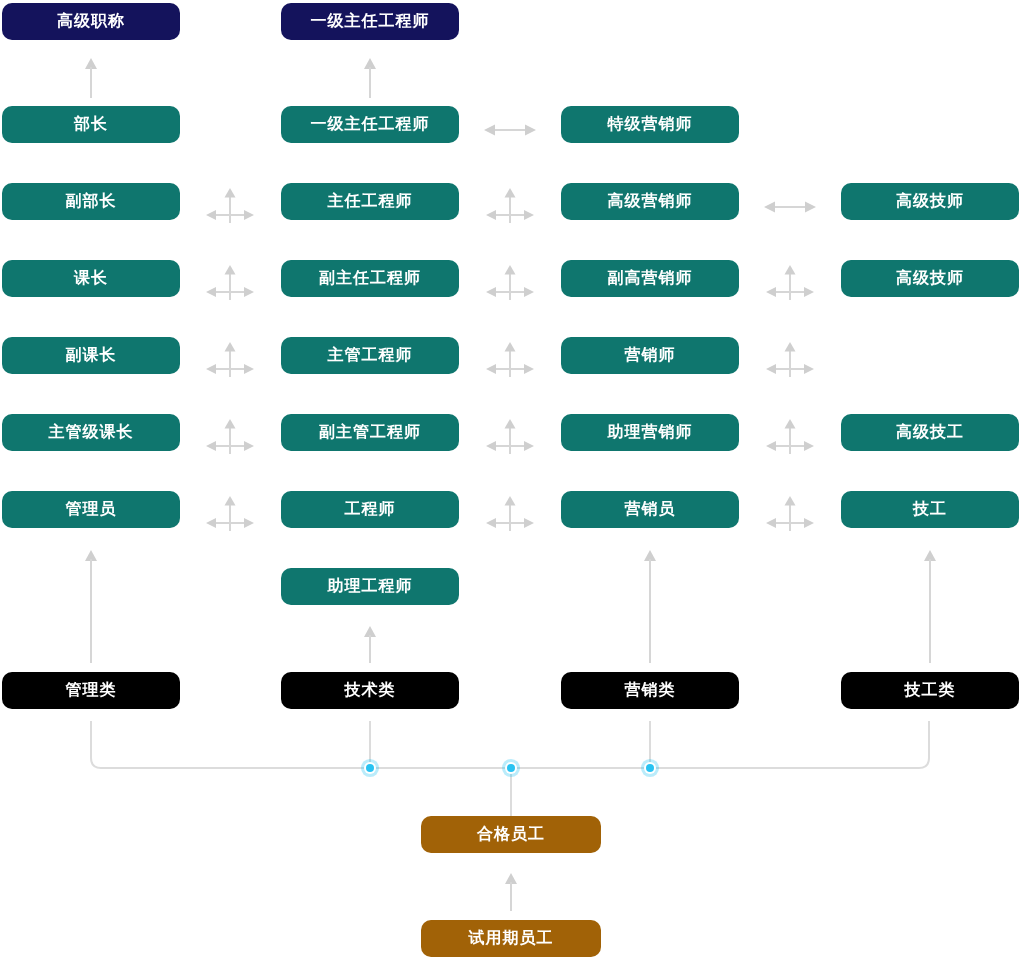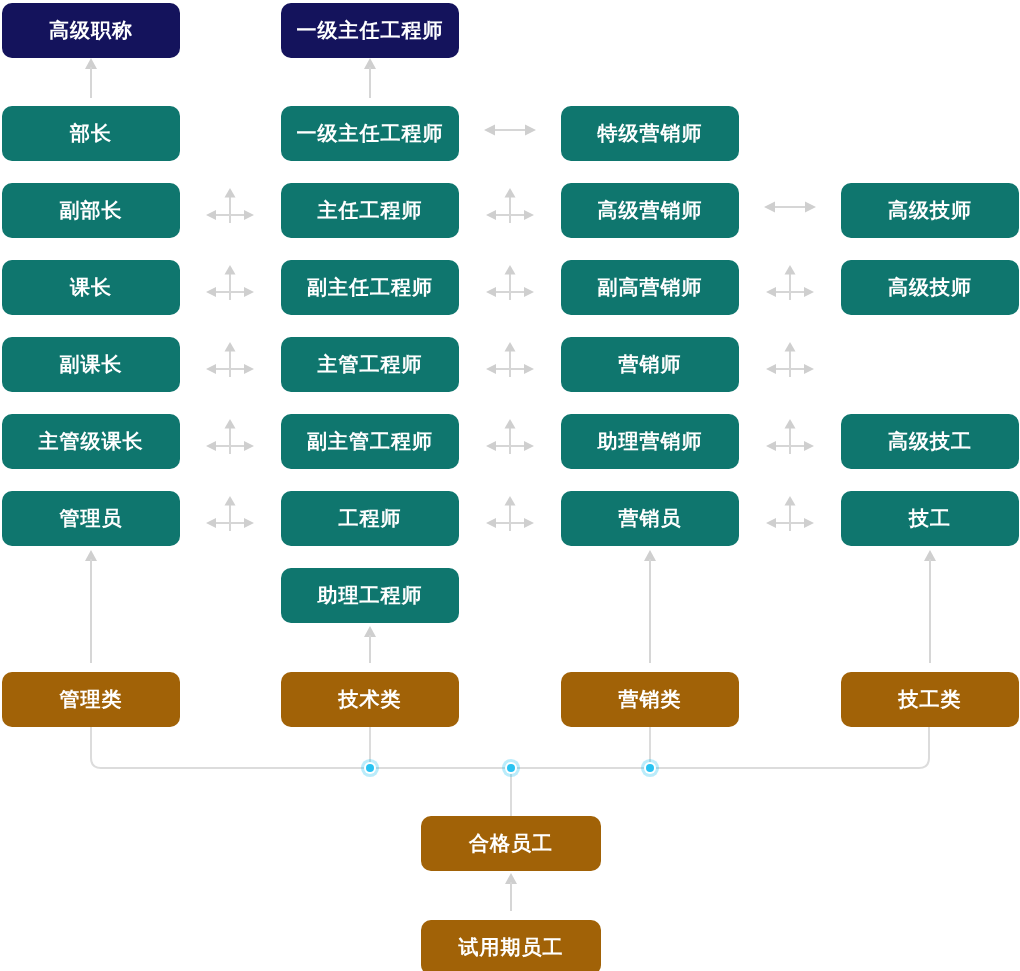--- a/index.html
+++ b/index.html
@@ -3,28 +3,28 @@
 <meta charset="utf-8">
 <style>
   html,body{margin:0;padding:0;}
   body{
     width:1020px;height:971px;position:relative;background:#ffffff;
     font-family:"DejaVu Sans","Liberation Sans",sans-serif;
     overflow:hidden;
   }
   .stage{position:absolute;inset:0;width:1020px;height:971px;}
   .box{
-    position:absolute;width:178px;height:55px;border-radius:10px;
+    position:absolute;width:178px;height:37px;border-radius:10px;
     display:flex;align-items:center;justify-content:center;
-    color:#ffffff;font-size:20px;font-weight:bold;letter-spacing:1px;
+    color:#ffffff;font-size:16px;font-weight:bold;letter-spacing:1px;
     box-sizing:border-box;
   }
   .navy{background:#14135c;}
   .blue{background:#0f766e;}
-  .cat{background:#a16207;}
+  .cat{background:#000000;}
   .cyanbox{background:#a16207;width:180px;}
   .arrow{position:absolute;}
   .dot{
     position:absolute;width:8px;height:8px;border-radius:50%;
     background:#29c3f2;transform:translate(-50%,-50%);
     box-shadow:0 0 0 2px #ffffff,0 0 0 5px rgba(41,195,242,.32);
   }
 </style>
 </head>
 <body>

